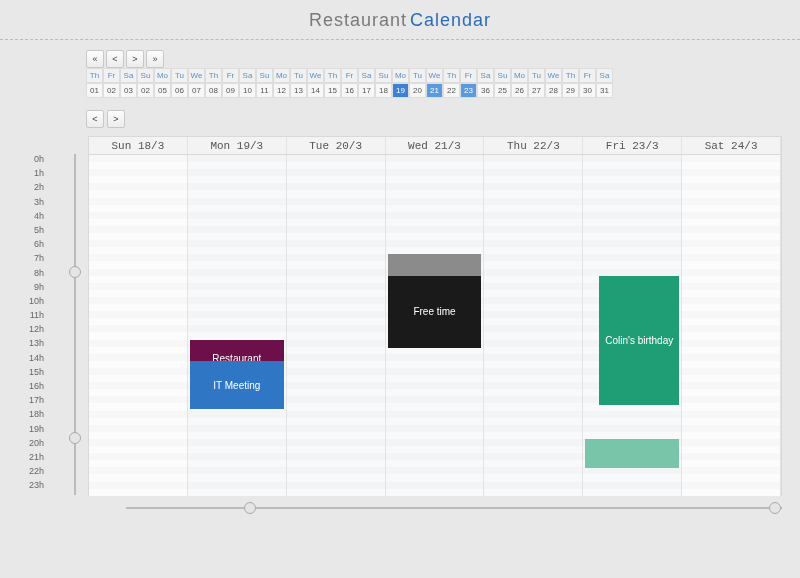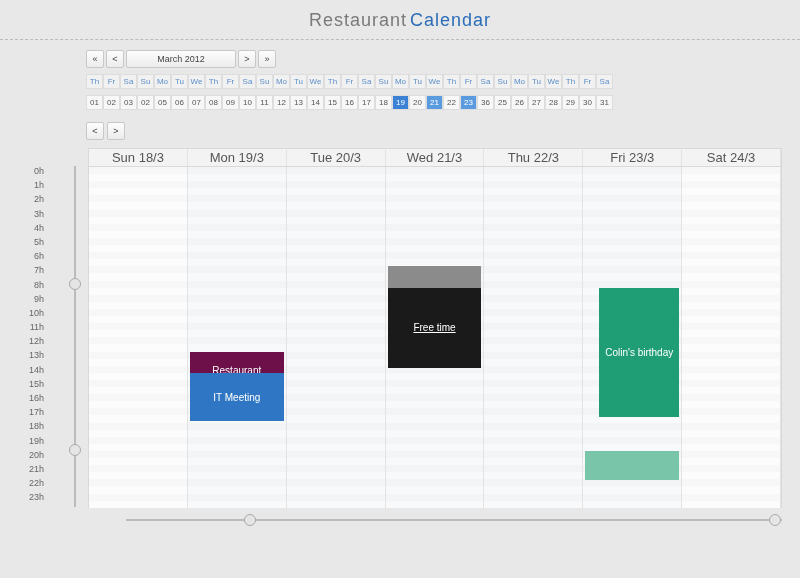--- a/index.html
+++ b/index.html
@@ -6,34 +6,34 @@
   body{background:#e8e8e8;width:800px;height:578px;overflow:hidden;font-size:10px;color:#555;}
   .header{text-align:center;padding:10px 0 8px 0;border-bottom:1px dashed #bbb;}
   .header .t1{color:#7a7a7a;font-size:18px;letter-spacing:1px;}
   .header .t2{color:#2b6db8;font-size:18px;letter-spacing:1px;margin-top:33px;}
   .content{padding:10px 18px 0 18px;}
   .section-title{color:#2b6db8;font-weight:bold;font-size:11px;padding:6px 0 8px 68px;}
   .chooser{padding-left:68px;}
   .btnrow{display:flex;gap:2px;align-items:center;}
   .btn{background:linear-gradient(#fdfdfd,#ececec);border:1px solid #c8c8c8;border-radius:2px;padding:0;height:18px;min-width:18px;display:flex;align-items:center;justify-content:center;font-size:9px;color:#444;cursor:pointer;}
   .btn.wide{min-width:110px;}
-  .dayrow{display:flex;flex-wrap:nowrap;margin-top:6px;gap:0;}
+  .dayrow{display:flex;flex-wrap:nowrap;gap:0;}
   .dcell{width:17px;height:15px;border:1px solid #ddd;background:#f7f7f7;display:flex;align-items:center;justify-content:center;font-size:8px;color:#555;}
   .dcell.head{color:#5a8fc9;background:#f1f1f1;}
   .dcell.sel{background:#3b82d6;color:#fff;}
   .dcell.sel2{background:#5a9be0;color:#fff;}
   .navweek{padding:12px 0 8px 68px;display:flex;gap:3px;}
   .cal-wrap{position:relative;padding-left:38px;}
   .hours{position:absolute;left:0;top:18px;width:30px;}
   .hours div{height:14.2px;font-size:9px;color:#666;text-align:right;padding-right:4px;}
   .vslider{position:absolute;left:56px;top:18px;width:2px;height:341px;background:#bbb;}
   .vslider .vh{position:absolute;left:-5px;width:12px;height:12px;border-radius:50%;background:#e5e5e5;border:1px solid #aaa;}
   .grid{position:relative;margin-left:32px;height:360px;background:#fff;border:1px solid #d9d9d9;}
   .ghead{display:flex;height:18px;border-bottom:1px solid #d9d9d9;background:#f3f3f3;}
-  .ghead div{flex:1;text-align:center;font-size:13px;color:#555;line-height:18px;border-right:1px solid #e3e3e3;}
+  .ghead div{flex:1;text-align:center;font-size:11px;color:#555;line-height:18px;border-right:1px solid #e3e3e3;font-family:Liberation Mono, monospace;}
   .gbody{position:relative;height:341px;display:flex;background:repeating-linear-gradient(to bottom,#f7f7f7 0,#f7f7f7 7px,#fcfcfc 7px,#fcfcfc 14.2px);}
   .gcol{flex:1;border-right:1px solid #e3e3e3;position:relative;}
   .gcol.active{background:rgba(120,160,200,0.03);}
   .event{position:absolute;left:2px;right:2px;color:#fff;font-size:10px;text-align:center;display:flex;align-items:center;justify-content:center;overflow:hidden;}
   .hslider{position:relative;margin:8px 0 0 70px;height:8px;}
   .hslider .track{position:absolute;top:3px;left:0;right:0;height:2px;background:#bbb;}
   .hslider .hh{position:absolute;top:-2px;width:12px;height:12px;border-radius:50%;background:#e5e5e5;border:1px solid #aaa;}
 </style>
 </head>
 <body>
@@ -41,21 +41,20 @@
 <div class="header">
   <span class="t1">Restaurant</span>
   <span class="t2">Calendar</span>
 </div>
 
 <div class="content">
   <div class="chooser">
     <div class="btnrow">
       <div class="btn">«</div>
       <div class="btn">&lt;</div>
-      <div class="btn wide">March 2012</div>
       <div class="btn">&gt;</div>
       <div class="btn">»</div>
     </div>
     <div class="dayrow" id="dow-row">
         <div class="dcell head">Th</div>
         <div class="dcell head">Fr</div>
         <div class="dcell head">Sa</div>
         <div class="dcell head">Su</div>
         <div class="dcell head">Mo</div>
         <div class="dcell head">Tu</div>
@@ -168,21 +167,21 @@
         </div>
       <div class="gbody" id="gbody">
           <div class="gcol"></div>
           <div class="gcol active">
             <div class="event" style="top: 184.708px; height: 37px; background: rgb(109, 16, 73); color: rgb(255, 255, 255);">Restaurant</div>
             <div class="event" style="top: 206.021px; height: 48px; background: rgb(47, 119, 197); color: rgb(255, 255, 255);">IT Meeting</div>
           </div>
           <div class="gcol active"></div>
           <div class="gcol active">
             <div class="event" style="top: 99.4583px; height: 21.3125px; background: rgb(139, 139, 139); color: rgb(255, 255, 255);"></div>
-            <div class="event" style="top: 120.771px; height: 80px; background: rgb(26, 26, 26); color: rgb(255, 255, 255); text-decoration: underline;">Free time</div>
+            <div class="event" style="top: 120.771px; height: 72px; background: rgb(26, 26, 26); color: rgb(255, 255, 255);">Free time</div>
           </div>
           <div class="gcol active"></div>
           <div class="gcol active">
             <div class="event" style="top: 120.771px; height: 129px; background: rgb(31, 157, 116); color: rgb(255, 255, 255); margin-left: 14px;">Colin's birthday</div>
             <div class="event" style="top: 284.167px; height: 28.4167px; background: rgb(121, 197, 170); color: rgb(255, 255, 255);"></div>
           </div>
           <div class="gcol"></div>
         </div>
     </div>
     <div class="hslider">

